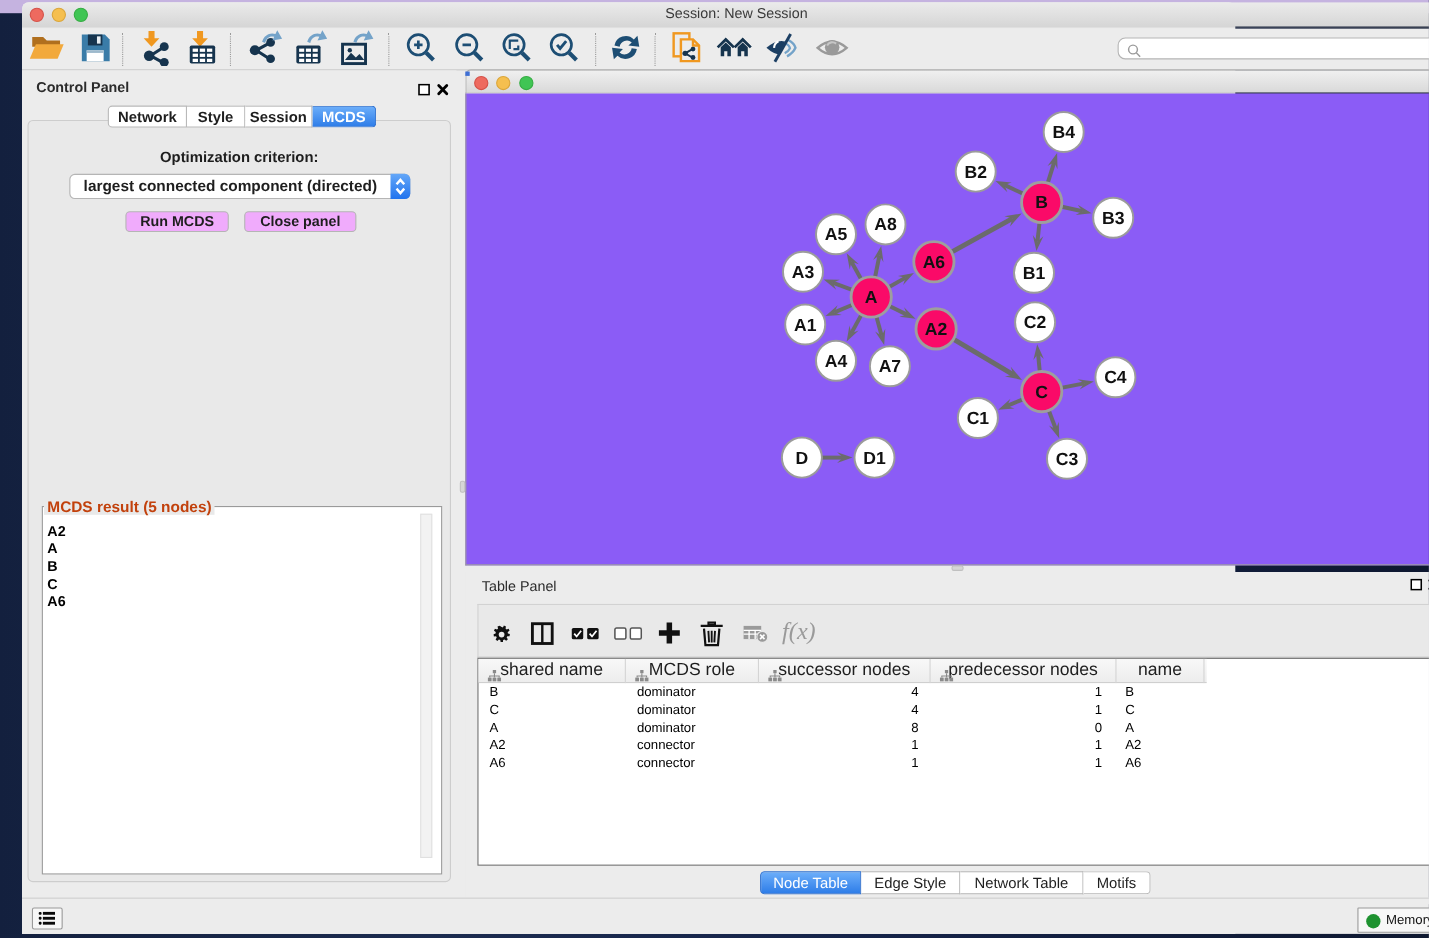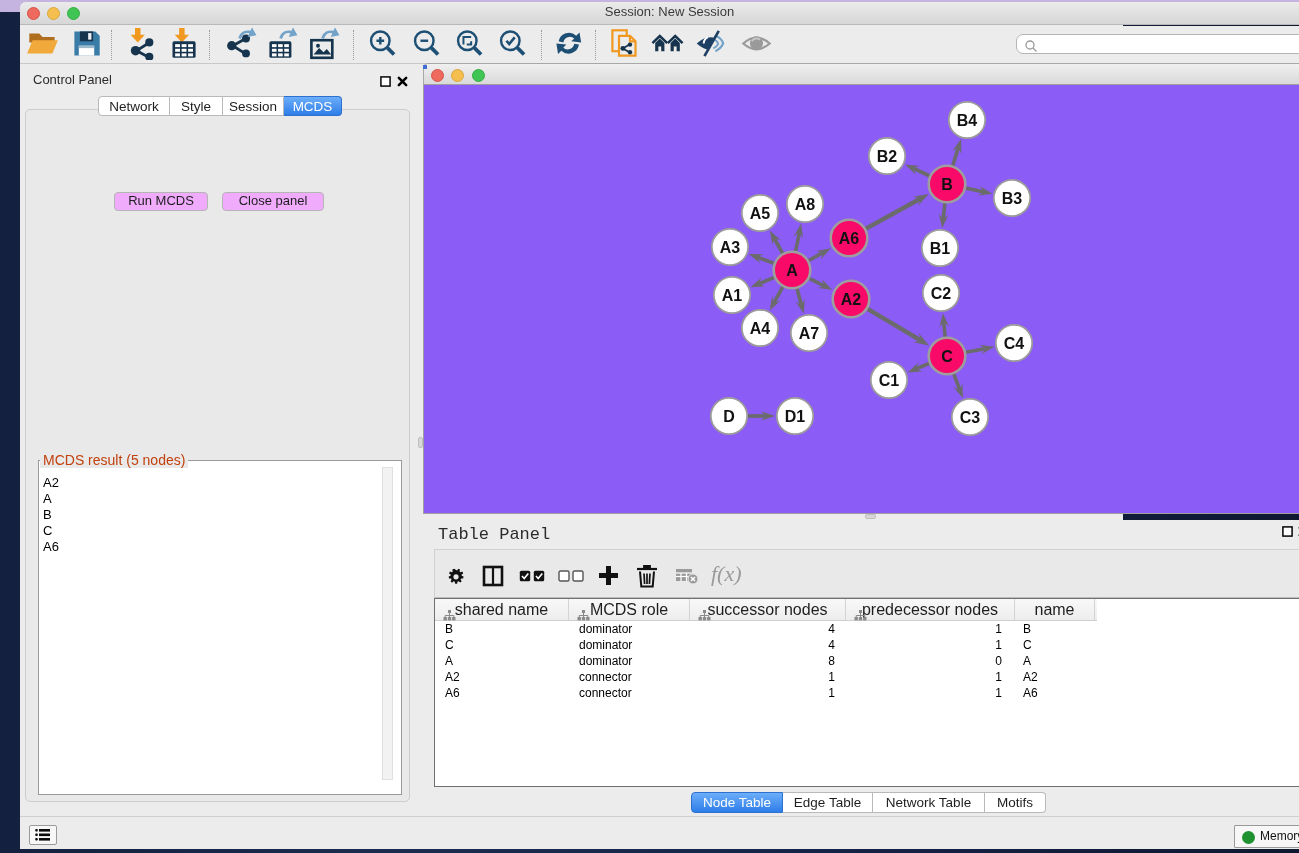--- a/index.html
+++ b/index.html
@@ -11,21 +11,21 @@
   #titlebar { left:0; top:0; width:1299px; height:23px; background:linear-gradient(#ebebeb,#d6d6d6); border-bottom:1px solid #b8b8b8; border-radius:6px 6px 0 0; }
   .tl { position:absolute; width:13px; height:13px; border-radius:50%; top:5px; }
   #titlebar .t1 { left:7px;  background:#ee6a5f; border:0.5px solid #d55249; }
   #titlebar .t2 { left:27px; background:#f5bf4f; border:0.5px solid #dba63a; }
   #titlebar .t3 { left:47px; background:#40c554; border:0.5px solid #35ad43; }
   #title { width:100%; text-align:center; top:2px; font-size:13px; color:#3a3a3a; }
   #toolbar { left:0; top:24px; width:1299px; height:38px; background:#ececec; border-bottom:1px solid #c9c9c9; }
   .tsep { position:absolute; top:4px; height:30px; width:0; border-left:1px dotted #9a9a9a; }
   #searchbox { left:996px; top:8px; width:293px; height:20px; background:#fff; border:1px solid #b5b5b5; border-radius:7px; }
   
-  #cp { left:0; top:62px; width:395px; height:755px; background:#ececec; }
+  #cp { left:0; top:62px; width:395px; height:755px; background:#ececec;font-weight:bold; }
   #cp-title { left:13px; top:8px; font-size:13px; color:#2b2b2b; }
   #cp-body { left:5px; top:45px; width:385px; height:693px; background:#e9e9e9; border:1px solid #cdcdcd; border-radius:5px; }
   .tabrow { display:flex; }
   #cp-tabs { left:78px; top:32px; height:20px; }
   .tab { font-size:13.5px; color:#1e1e1e; background:#fff; border:1px solid #b9b9b9; border-left:none; padding:0; text-align:center; height:20px; line-height:19px; }
   #tp-tabs .tab { height:21px; line-height:20px; }
   .tab.first { border-left:1px solid #b9b9b9; border-radius:4px 0 0 4px; }
   .tab.last { border-radius:0 4px 4px 0; }
   .tab.sel { background:linear-gradient(#6caefa,#2e7de8); color:#fff; border-color:#2e70d0; }
   #opt-label { left:0; top:71px; width:395px; text-align:center; font-size:13.5px; color:#1e1e1e; }
@@ -46,21 +46,21 @@
   
   #gwin { left:403px; top:61px; width:895px; height:453px; }
   #gwin-tb { left:0; top:0px; width:895px; height:22px; background:linear-gradient(#f0f0f0,#d9d9d9); border:1px solid #a8a8a8; border-bottom:1px solid #9f9f9f; border-radius:5px 5px 0 0; }
   #gwin-tb .t1 { left:7px; background:#ee6a5f; border:0.5px solid #d55249; top:5px;}
   #gwin-tb .t2 { left:27px; background:#f5bf4f; border:0.5px solid #dba63a; top:5px;}
   #gwin-tb .t3 { left:48px; background:#40c554; border:0.5px solid #35ad43; top:5px;}
   #gwin-title { width:100%; text-align:center; top:4px; font-size:14px; color:#2b2b2b; }
   #gcanvas { left:0; top:22px; width:895px; height:429px; background:#8b5cf6; border:1px solid #9f9f9f; border-top:none;font-weight:bold; }
   
   #tp { left:403px; top:518px; width:896px; height:302px; background:#ececec; }
-  #tp-title { left:15px; top:5px; font-size:17px; color:#2b2b2b;font-family:Liberation Mono, monospace; }
+  #tp-title { left:15px; top:5px; font-size:13px; color:#2b2b2b; }
   #tp-toolbar { left:11px; top:29px; width:874px; height:49px; background:#e9e9e9; border:1px solid #d2d2d2; border-bottom:1px solid #bdbdbd; }
   #tp-table { left:11px; top:78px; width:875px; height:189px; background:#fff; border:1px solid #707070; }
   #tp-header { left:0px; top:0px; width:662px; height:22px; background:linear-gradient(#f8f8f8,#ededed); border-bottom:1px solid #cfcfcf; }
   .th { position:absolute; top:0; height:22px; border-right:1px solid #d4d4d4; font-size:16px; color:#1e1e1e; text-align:center; line-height:22px; }
   .td { position:absolute; font-size:12px; color:#000; }
   #tp-tabs { left:268px; top:272px; height:21px; }
   
 </style>
 </head>
 <body>
@@ -220,20 +220,27 @@
       </svg>
     <svg class="abs" style="left:377px;top:12px" width="11" height="11" viewBox="0 0 12 12">
         <path d="M2 2 L10 10 M10 2 L2 10" stroke="#000" stroke-width="2.8" stroke-linecap="round"></path>
       </svg>
     <div id="cp-body" class="abs"></div>
     <div id="cp-tabs" class="abs tabrow">
       <div class="tab first" style="width:72px">Network</div>
       <div class="tab" style="width:53px">Style</div>
       <div class="tab" style="width:61px">Session</div>
       <div class="tab sel last" style="width:58px">MCDS</div>
+    </div>
+    <div id="opt-label" class="abs">Optimization criterion:</div>
+    <div id="dropdown" class="abs">largest connected component (directed)
+      <div id="dd-btn" class="abs"><svg width="18" height="23" viewBox="0 0 18 23">
+            <path d="M5.5 9.5 L9 5.5 L12.5 9.5" fill="none" stroke="#fff" stroke-width="2.2"></path>
+            <path d="M5.5 13.5 L9 17.5 L12.5 13.5" fill="none" stroke="#fff" stroke-width="2.2"></path>
+          </svg></div>
     </div>
     <div id="btn-run" class="btn">Run MCDS</div>
     <div id="btn-close" class="btn">Close panel</div>
     <div id="fieldset" class="abs">
       <div id="fs-legend" class="abs">MCDS result (5 nodes)</div>
       <div id="fs-list" class="abs">A2<br>A<br>B<br>C<br>A6</div>
       <div id="fs-scroll" class="abs"></div>
     </div>
   </div>
 
@@ -471,21 +478,21 @@
 <div class="td" style="left:588px;top:71px">A2</div>
 <div class="td" style="left:10px;top:87px">A6</div>
 <div class="td" style="left:144px;top:87px">connector</div>
 <div class="td" style="left:300px;top:87px;width:100px;text-align:right">1</div>
 <div class="td" style="left:467px;top:87px;width:100px;text-align:right">1</div>
 <div class="td" style="left:588px;top:87px">A6</div>
 </div>
     </div>
     <div id="tp-tabs" class="abs tabrow">
       <div class="tab first sel" style="width:92px">Node Table</div>
-      <div class="tab" style="width:90px">Edge Table</div>
+      <div class="tab" style="width:90px">Edge Style</div>
       <div class="tab" style="width:112px">Network Table</div>
       <div class="tab last" style="width:61px">Motifs</div>
     </div>
   </div>
 
   <div id="statusbar" class="abs">
     <div id="sb-btn" class="abs">
       <svg width="26" height="18" viewBox="0 0 26 18">
           <g fill="#0a0a0a">
             <rect x="9" y="3" width="11" height="2.6"></rect>

